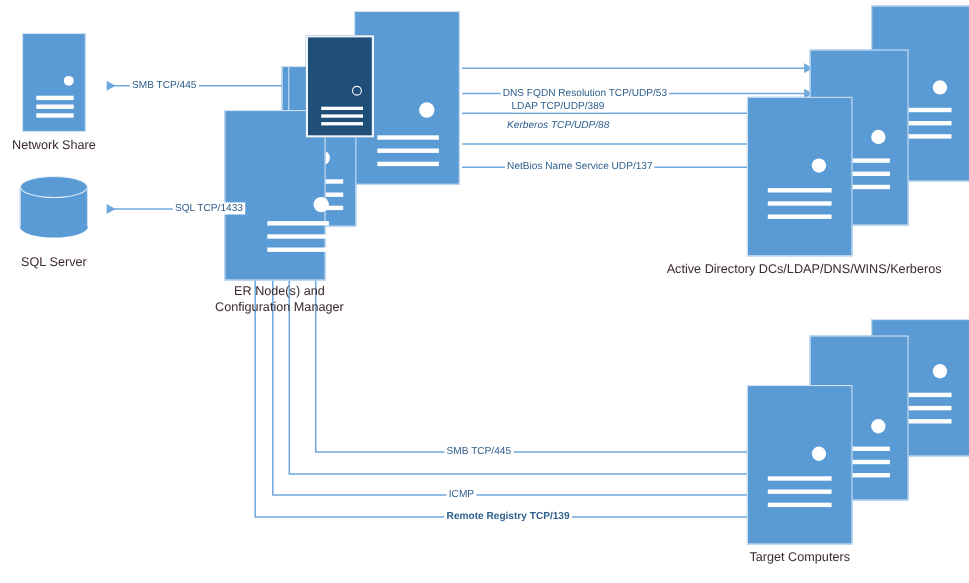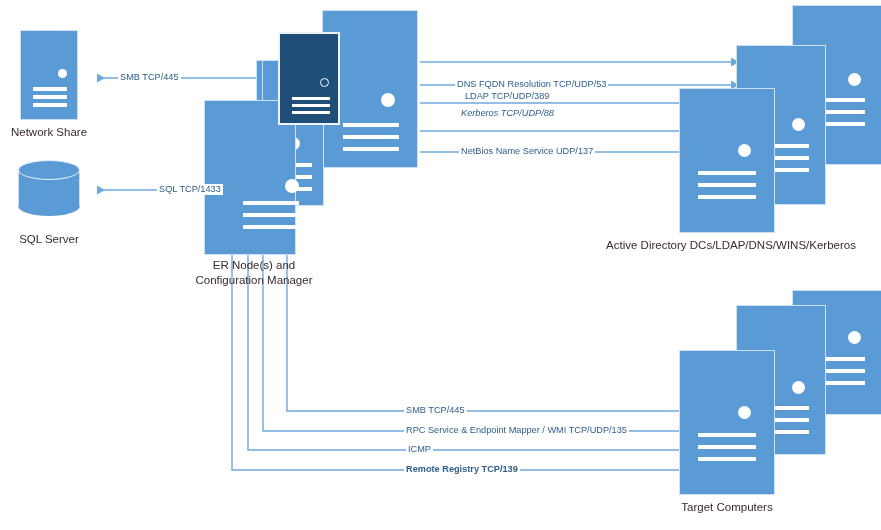--- a/index.html
+++ b/index.html
@@ -153,17 +153,16 @@
 
   <div class="lbl" style="left:118px;top:72px;">SMB TCP/445</div>
   <div class="lbl" style="left:117px;top:184px;margin-left:40px;">SQL TCP/1433</div>
 
   <div class="lbl" style="left:463px;top:56px;margin-top:35px;">LDAP TCP/UDP/389</div>
   <div class="lbl" style="left:455px;top:79px;">DNS FQDN Resolution TCP/UDP/53</div>
   <div class="lbl" style="left:459px;top:108px;font-style:italic;">Kerberos  TCP/UDP/88</div>
   <div class="lbl" style="left:459px;top:146px;">NetBios Name Service  UDP/137</div>
 
   <div class="lbl" style="left:404px;top:405px;">SMB TCP/445</div>
-  <div class="lbl" style="left:404px;top:425px;">RPC Service &amp; Endpoint Mapper / WMI TCP/UDP/135</div>
   <div class="lbl" style="left:406px;top:444px;">ICMP</div>
   <div class="lbl" style="left:404px;top:464px;font-weight:bold;">Remote Registry TCP/139</div>
 
 </div>
 
 </body></html>

